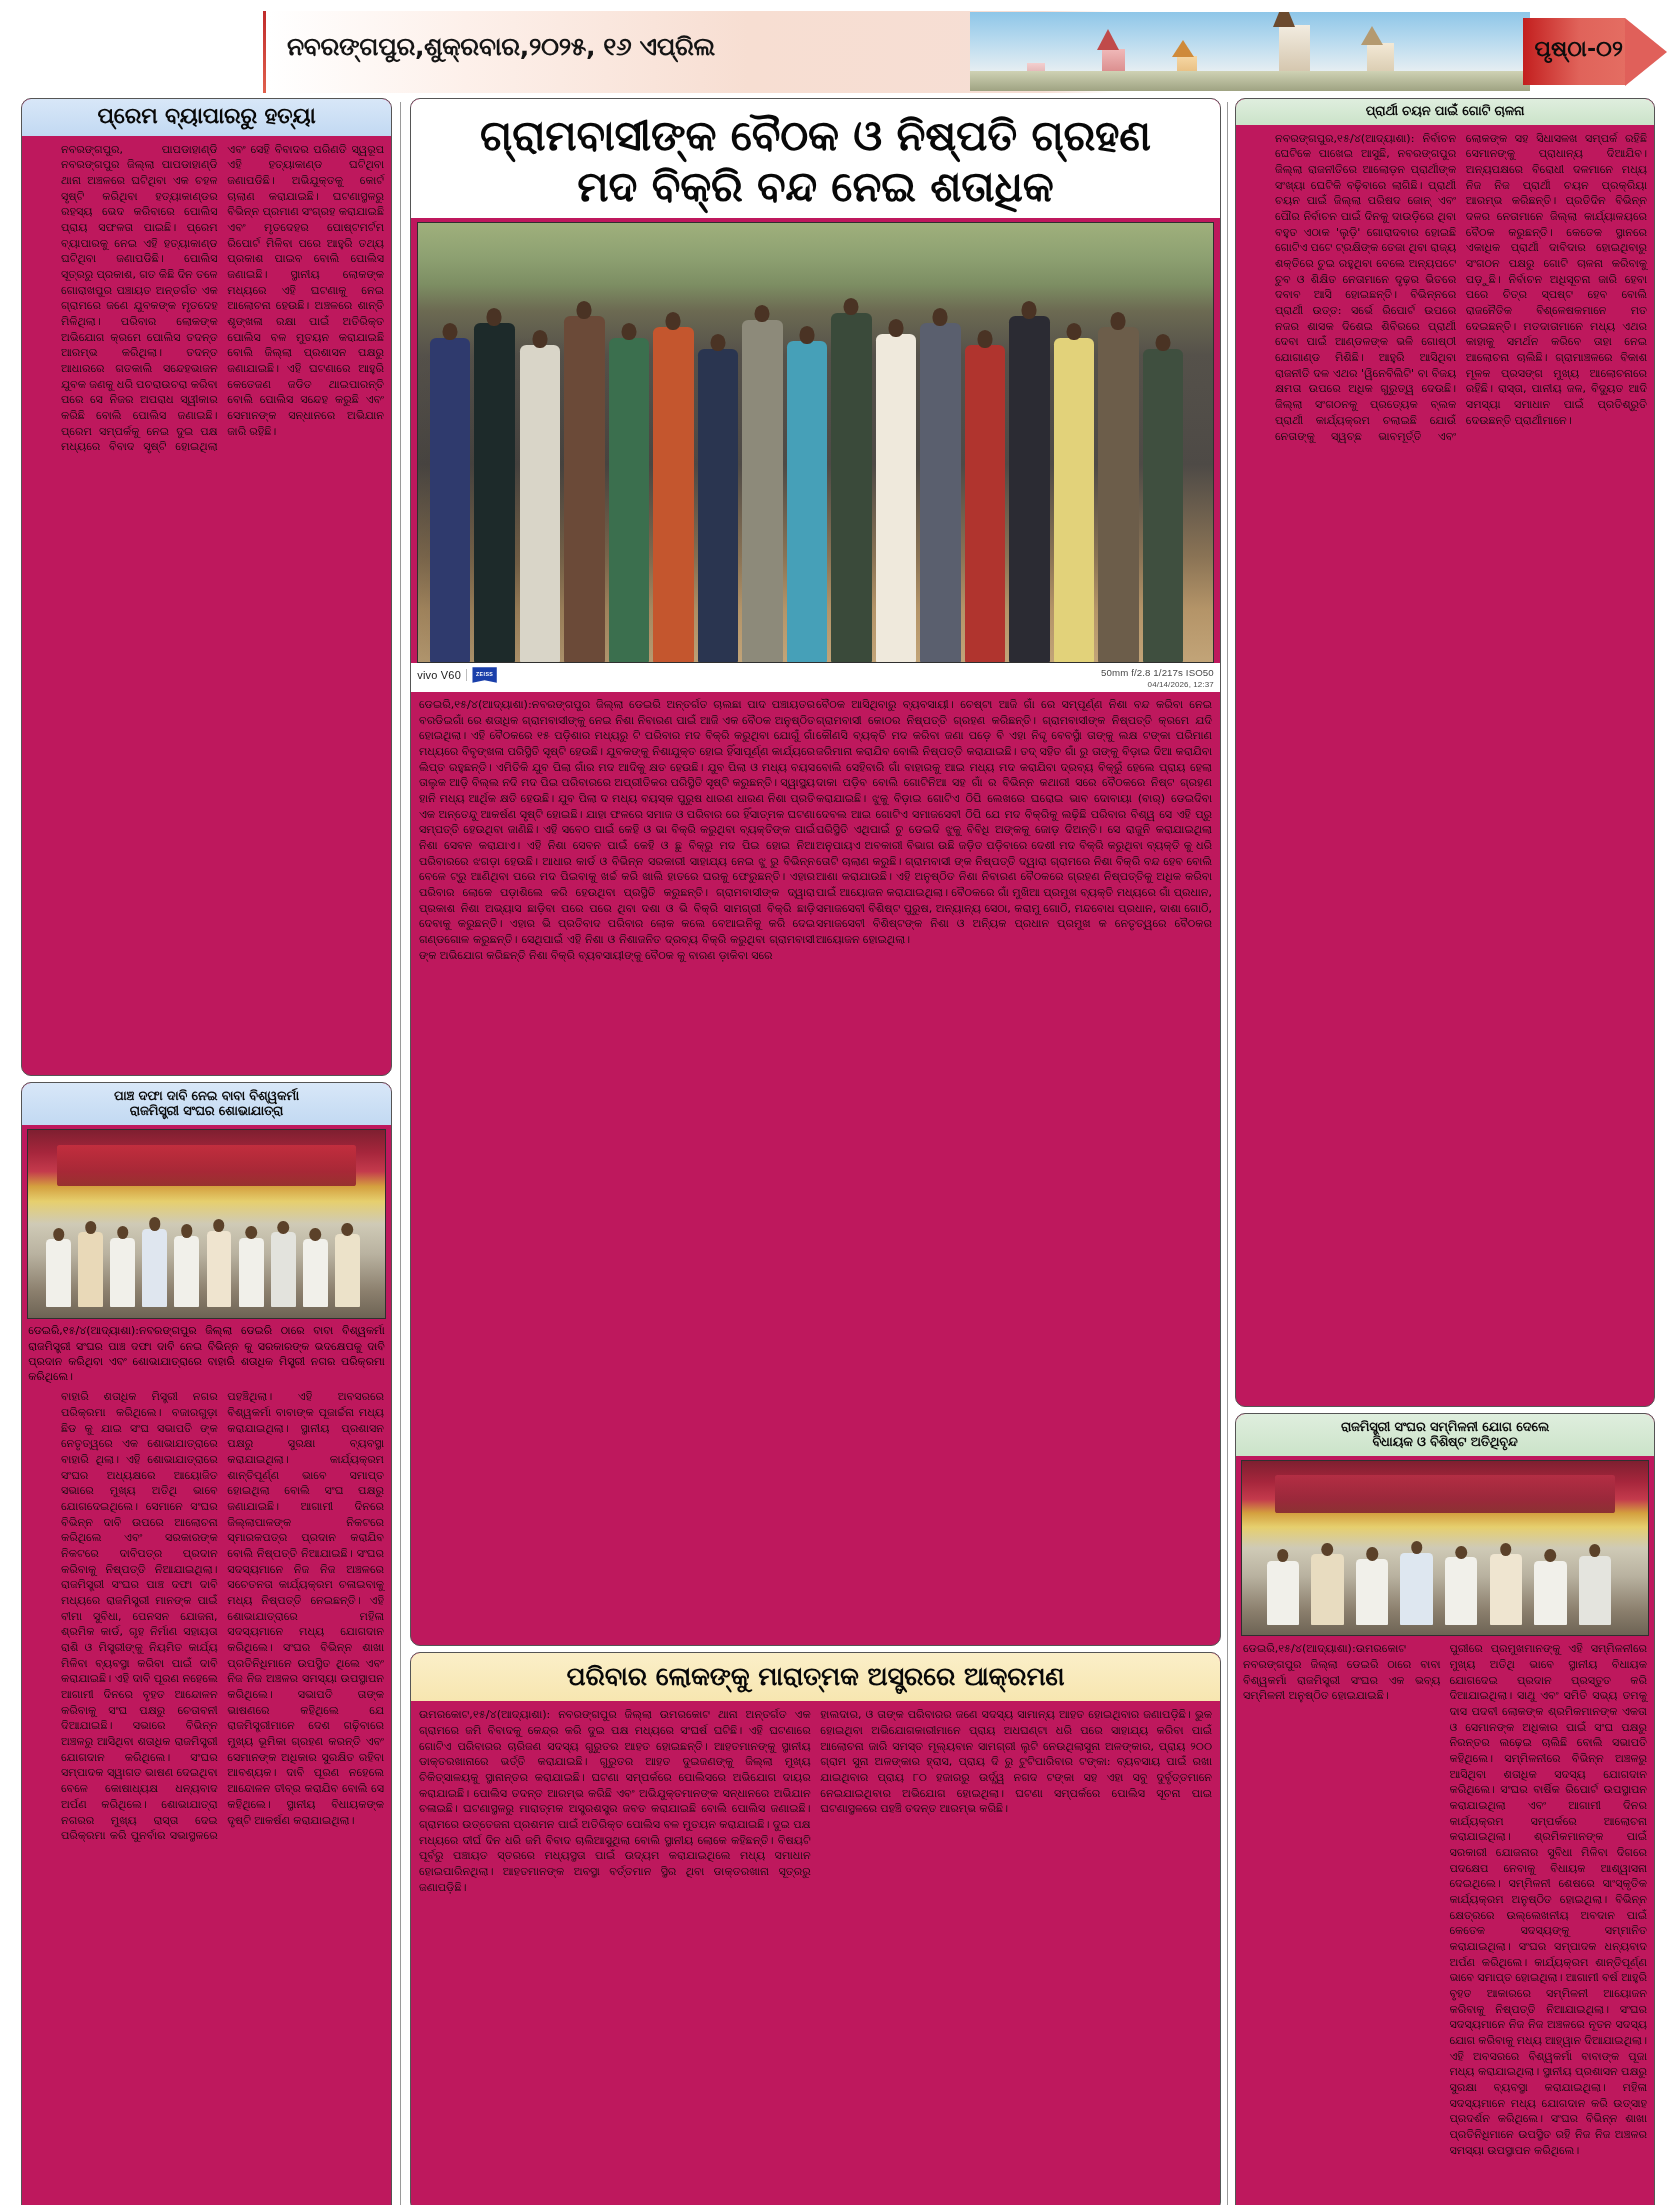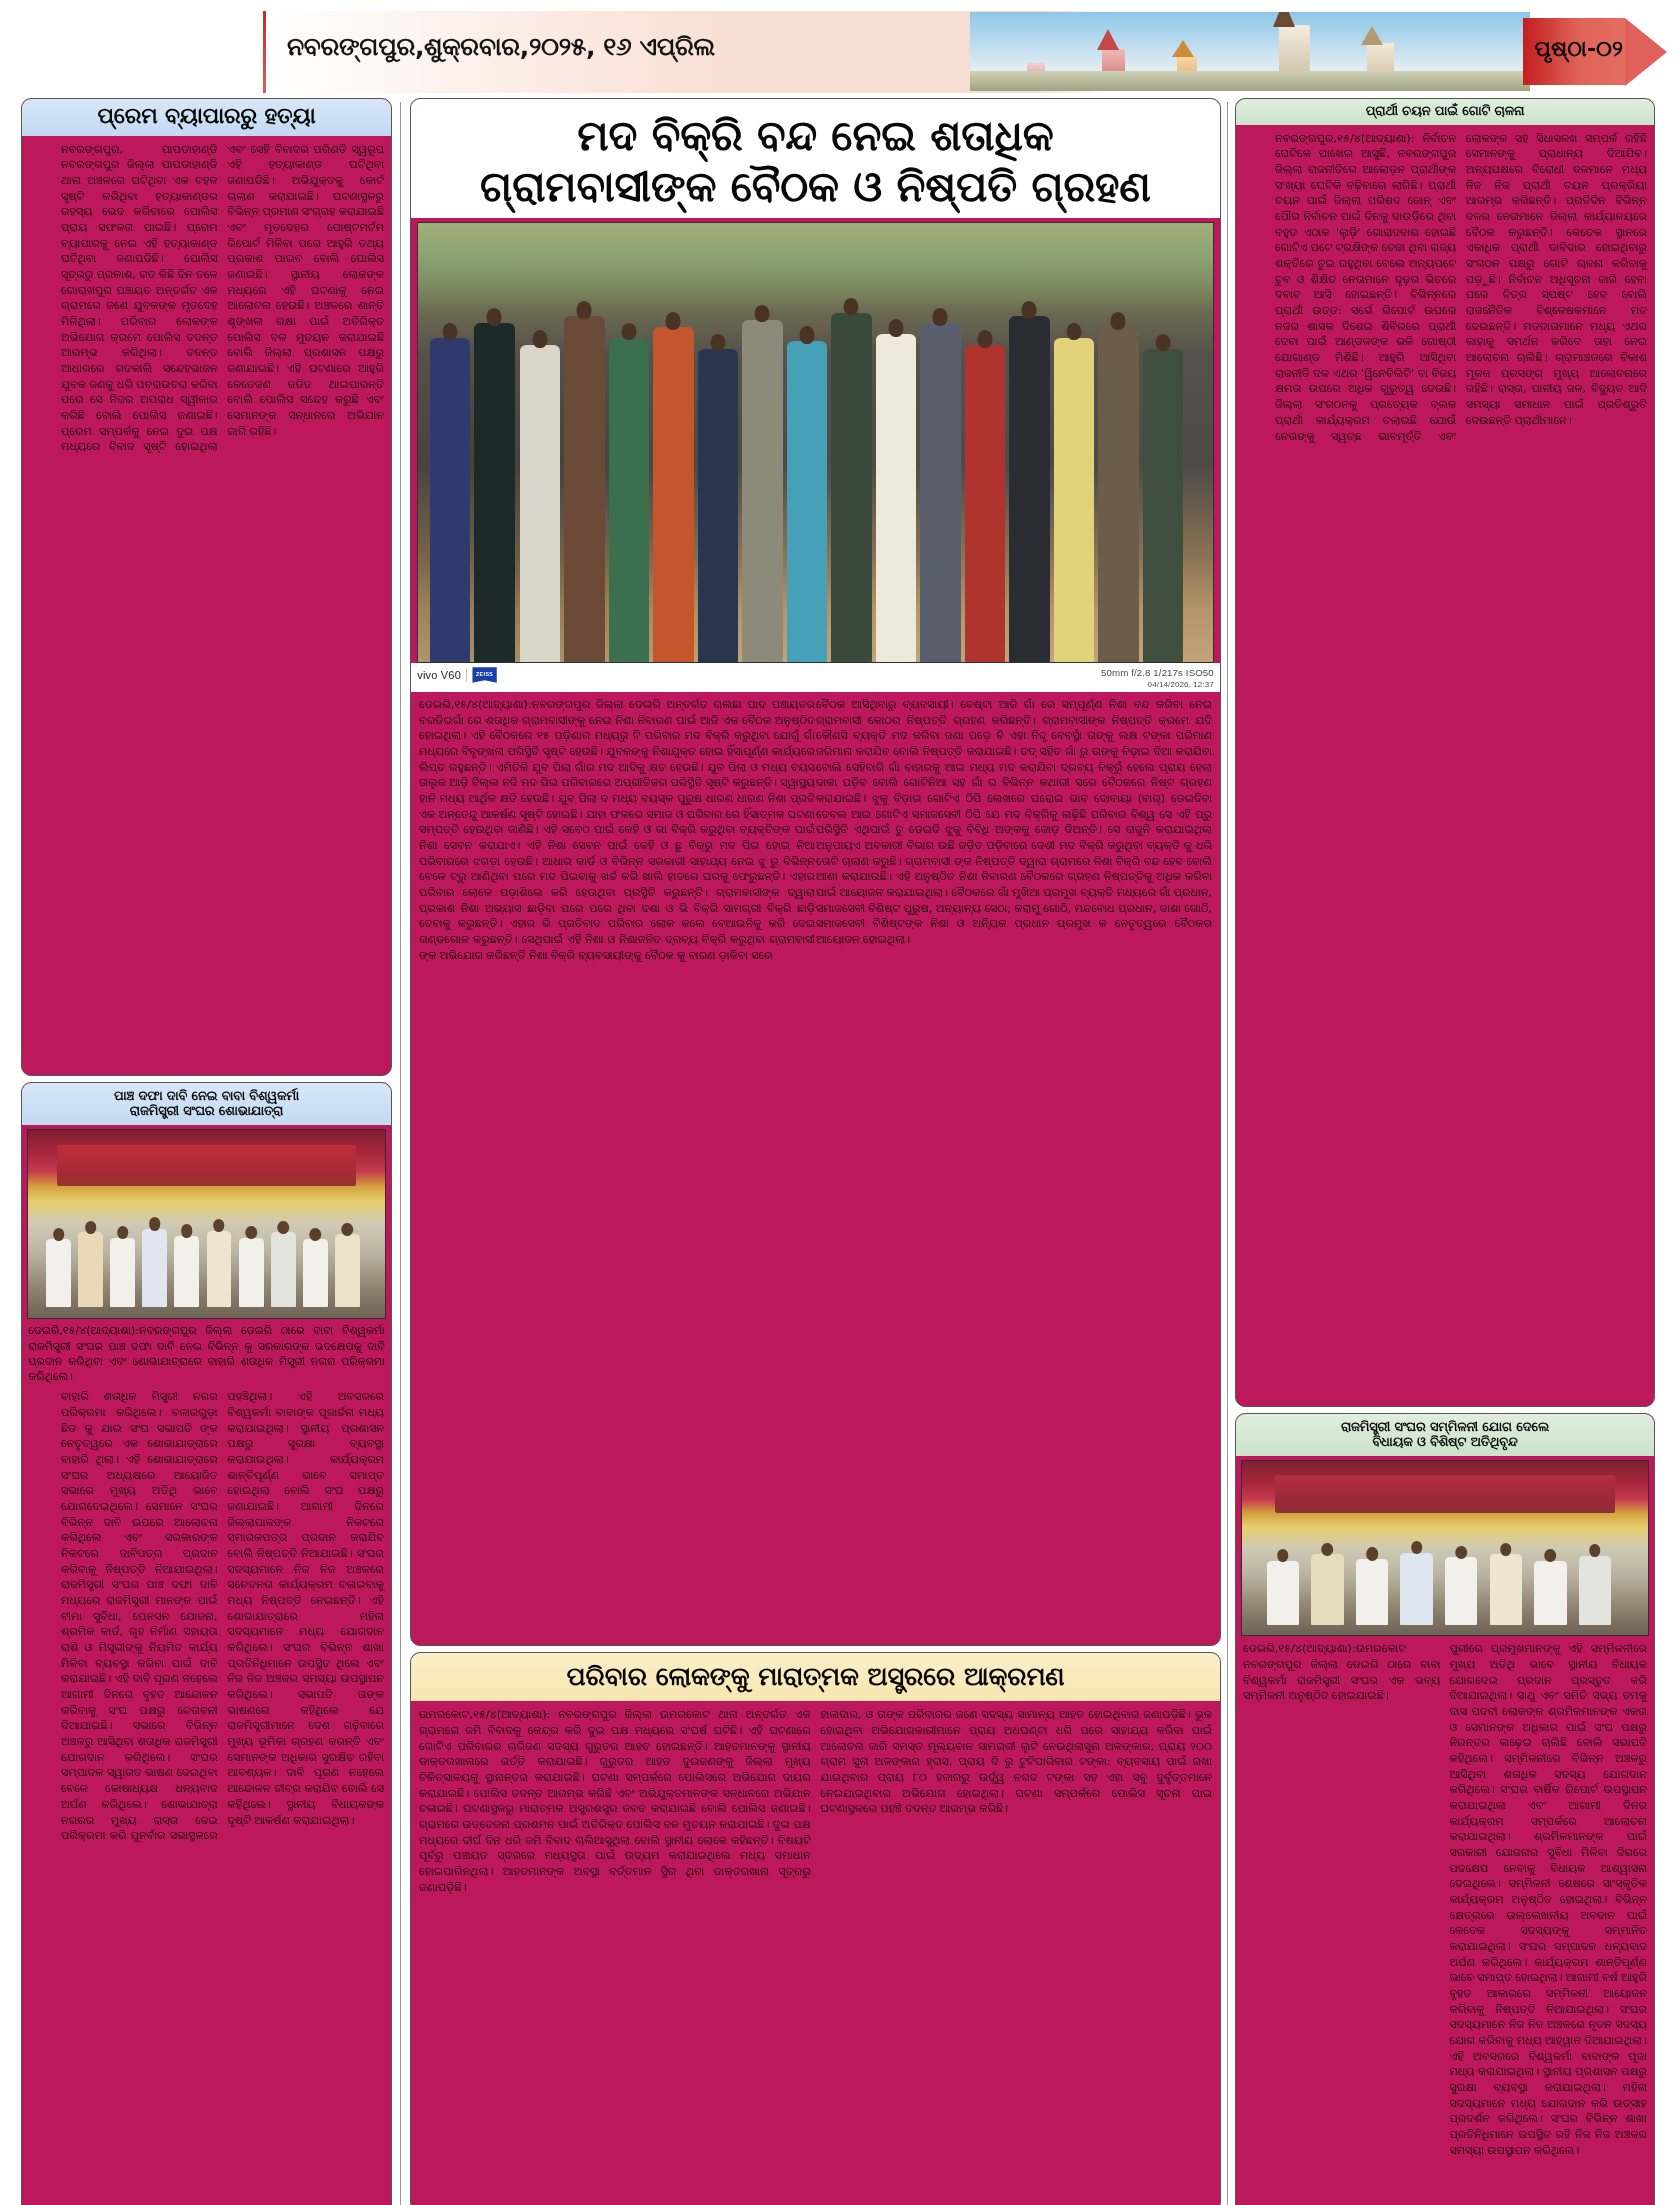--- a/index.html
+++ b/index.html
@@ -445,22 +445,22 @@
       <div class="body-cols" style="padding-top:0">
         <div class="body-text c2">ବାହାରି ଶତାଧିକ ମିସ୍ତ୍ରୀ ନଗର ପରିକ୍ରମା କରିଥିଲେ। ବଜାରଗୁଡ଼ା ଛିଡ କୁ ଯାଇ ସଂଘ ସଭାପତି ଙ୍କ ନେତୃତ୍ୱରେ ଏକ ଶୋଭାଯାତ୍ରାରେ ବାହାରି ଥିଲା। ଏହି ଶୋଭାଯାତ୍ରାରେ ସଂଘର ଅଧ୍ୟକ୍ଷରେ ଆୟୋଜିତ ସଭାରେ ମୁଖ୍ୟ ଅତିଥି ଭାବେ ଯୋଗଦେଇଥିଲେ। ସେମାନେ ସଂଘର ବିଭିନ୍ନ ଦାବି ଉପରେ ଆଲୋଚନା କରିଥିଲେ ଏବଂ ସରକାରଙ୍କ ନିକଟରେ ଦାବିପତ୍ର ପ୍ରଦାନ କରିବାକୁ ନିଷ୍ପତ୍ତି ନିଆଯାଇଥିଲା। ରାଜମିସ୍ତ୍ରୀ ସଂଘର ପାଞ୍ଚ ଦଫା ଦାବି ମଧ୍ୟରେ ରାଜମିସ୍ତ୍ରୀ ମାନଙ୍କ ପାଇଁ ବୀମା ସୁବିଧା, ପେନସନ ଯୋଜନା, ଶ୍ରମିକ କାର୍ଡ, ଗୃହ ନିର୍ମାଣ ସହାୟତା ରାଶି ଓ ମିସ୍ତ୍ରୀଙ୍କୁ ନିୟମିତ କାର୍ଯ୍ୟ ମିଳିବା ବ୍ୟବସ୍ଥା କରିବା ପାଇଁ ଦାବି କରାଯାଇଛି। ଏହି ଦାବି ପୂରଣ ନହେଲେ ଆଗାମୀ ଦିନରେ ବୃହତ ଆନ୍ଦୋଳନ କରିବାକୁ ସଂଘ ପକ୍ଷରୁ ଚେତାବନୀ ଦିଆଯାଇଛି। ସଭାରେ ବିଭିନ୍ନ ଅଞ୍ଚଳରୁ ଆସିଥିବା ଶତାଧିକ ରାଜମିସ୍ତ୍ରୀ ଯୋଗଦାନ କରିଥିଲେ। ସଂଘର ସମ୍ପାଦକ ସ୍ୱାଗତ ଭାଷଣ ଦେଇଥିବା ବେଳେ କୋଷାଧ୍ୟକ୍ଷ ଧନ୍ୟବାଦ ଅର୍ପଣ କରିଥିଲେ। ଶୋଭାଯାତ୍ରା ନଗରର ମୁଖ୍ୟ ରାସ୍ତା ଦେଇ ପରିକ୍ରମା କରି ପୁନର୍ବାର ସଭାସ୍ଥଳରେ ପହଞ୍ଚିଥିଲା। ଏହି ଅବସରରେ ବିଶ୍ୱକର୍ମା ବାବାଙ୍କ ପୂଜାର୍ଚ୍ଚନା ମଧ୍ୟ କରାଯାଇଥିଲା। ସ୍ଥାନୀୟ ପ୍ରଶାସନ ପକ୍ଷରୁ ସୁରକ୍ଷା ବ୍ୟବସ୍ଥା କରାଯାଇଥିଲା। କାର୍ଯ୍ୟକ୍ରମ ଶାନ୍ତିପୂର୍ଣ୍ଣ ଭାବେ ସମାପ୍ତ ହୋଇଥିଲା ବୋଲି ସଂଘ ପକ୍ଷରୁ ଜଣାଯାଇଛି। ଆଗାମୀ ଦିନରେ ଜିଲ୍ଲାପାଳଙ୍କ ନିକଟରେ ସ୍ମାରକପତ୍ର ପ୍ରଦାନ କରାଯିବ ବୋଲି ନିଷ୍ପତ୍ତି ନିଆଯାଇଛି। ସଂଘର ସଦସ୍ୟମାନେ ନିଜ ନିଜ ଅଞ୍ଚଳରେ ସଚେତନତା କାର୍ଯ୍ୟକ୍ରମ ଚଳାଇବାକୁ ମଧ୍ୟ ନିଷ୍ପତ୍ତି ନେଇଛନ୍ତି। ଏହି ଶୋଭାଯାତ୍ରାରେ ମହିଳା ସଦସ୍ୟମାନେ ମଧ୍ୟ ଯୋଗଦାନ କରିଥିଲେ। ସଂଘର ବିଭିନ୍ନ ଶାଖା ପ୍ରତିନିଧିମାନେ ଉପସ୍ଥିତ ଥିଲେ ଏବଂ ନିଜ ନିଜ ଅଞ୍ଚଳର ସମସ୍ୟା ଉପସ୍ଥାପନ କରିଥିଲେ। ସଭାପତି ତାଙ୍କ ଭାଷଣରେ କହିଥିଲେ ଯେ ରାଜମିସ୍ତ୍ରୀମାନେ ଦେଶ ଗଢ଼ିବାରେ ମୁଖ୍ୟ ଭୂମିକା ଗ୍ରହଣ କରନ୍ତି ଏବଂ ସେମାନଙ୍କ ଅଧିକାର ସୁରକ୍ଷିତ ରହିବା ଆବଶ୍ୟକ। ଦାବି ପୂରଣ ନହେଲେ ଆନ୍ଦୋଳନ ତୀବ୍ର କରାଯିବ ବୋଲି ସେ କହିଥିଲେ। ସ୍ଥାନୀୟ ବିଧାୟକଙ୍କ ଦୃଷ୍ଟି ଆକର୍ଷଣ କରାଯାଇଥିଲା।</div>
       </div>
     </div>
   </div>
 
   <div class="col col-mid">
 
     <div class="box" style="height:1548px;">
       <div class="hl-bar plain" style="padding-top:10.6px;padding-bottom:6.2px;">
+        <div class="hl-text hl-xl">ଗ୍ରାମବାସୀଙ୍କ ବୈଠକ ଓ ନିଷ୍ପତି ଗ୍ରହଣ</div>
         <div class="hl-text hl-xl">ମଦ ବିକ୍ରି ବନ୍ଦ ନେଇ ଶତାଧିକ</div>
-        <div class="hl-text hl-xl">ଗ୍ରାମବାସୀଙ୍କ ବୈଠକ ଓ ନିଷ୍ପତି ଗ୍ରହଣ</div>
       </div>
 
       <div class="photo photo-crowd" style="height:441px;margin:3.5px 6.2px 0 6.2px;">
         <div class="crowd-figs">
           <div class="fig" style="left:1.5%;width:5.0%;height:90%;background:#2f3a6d">
               <div class="head"></div>
             </div>
           <div class="fig" style="left:7.0%;width:5.2%;height:94%;background:#1d2a2a">
               <div class="head"></div>
             </div>

